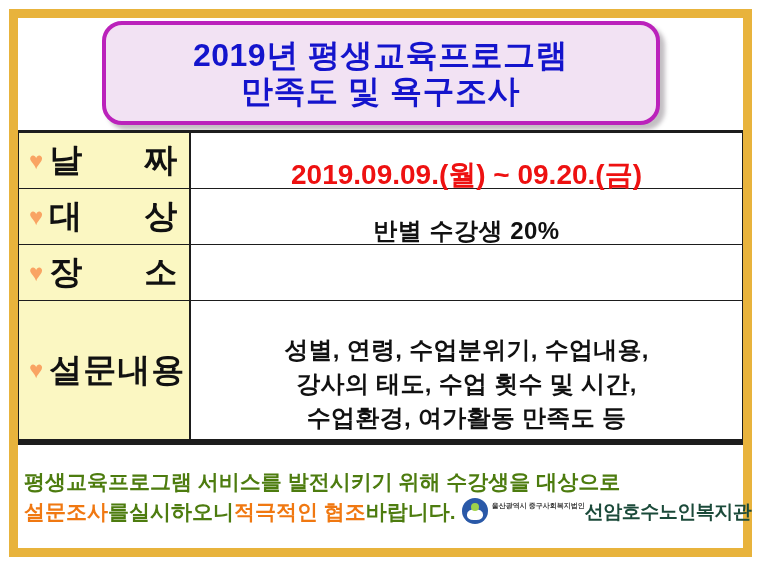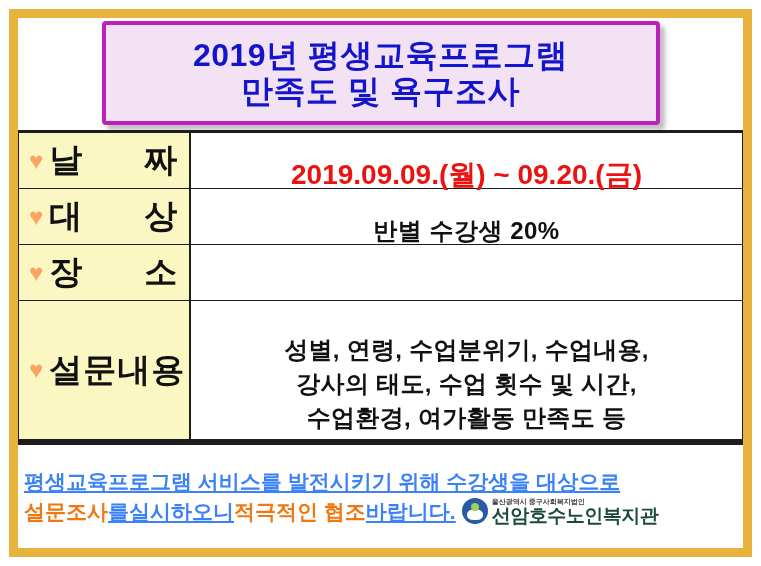--- a/index.html
+++ b/index.html
@@ -45,21 +45,21 @@
     display: flex;
     align-items: center;
     justify-content: center;
     flex: none;
   }
   .banner {
     width: 558px;
     height: 104px;
     background: #f2e2f3;
     border: 4px solid #bb22bb;
-    border-radius: 4px;
+    border-radius: 20px;
     box-shadow: 5px 5px 4px rgba(120,110,120,0.45);
     display: flex;
     flex-direction: column;
     align-items: center;
     justify-content: center;
     box-sizing: border-box;
   }
   .banner-line {
     color: #1414cc;
     font-weight: bold;
@@ -150,21 +150,21 @@
     box-sizing: border-box;
   }
   .footer-line {
     font-weight: bold;
     font-size: 21px;
     line-height: 1.42;
     white-space: nowrap;
     display: flex;
     align-items: center;
   }
-  .g { color: #3b82f6; text-decoration: underline; }
+  .g { color: #4d7c0f; }
   .o { color: #f07811; text-align: right; }
 
   .logo-block {
     display: inline-flex;
     align-items: center;
     margin-left: 6px;
   }
   .logo-mark {
     width: 26px;
     height: 26px;
@@ -186,21 +186,21 @@
     content: "";
     position: absolute;
     left: 9px; top: 5px;
     width: 8px; height: 8px;
     background: #9fd24a;
     border-radius: 50%;
   }
   .logo-text {
     margin-left: 4px;
     display: flex;
-    flex-direction: column;
+    flex-direction: row;
     line-height: 1;
   }
   .logo-tag {
     font-size: 7px;
     color: #3b3b3b;
     font-weight: bold;
     letter-spacing: 0px;
     margin-bottom: 1px;
   }
   .logo-name {

